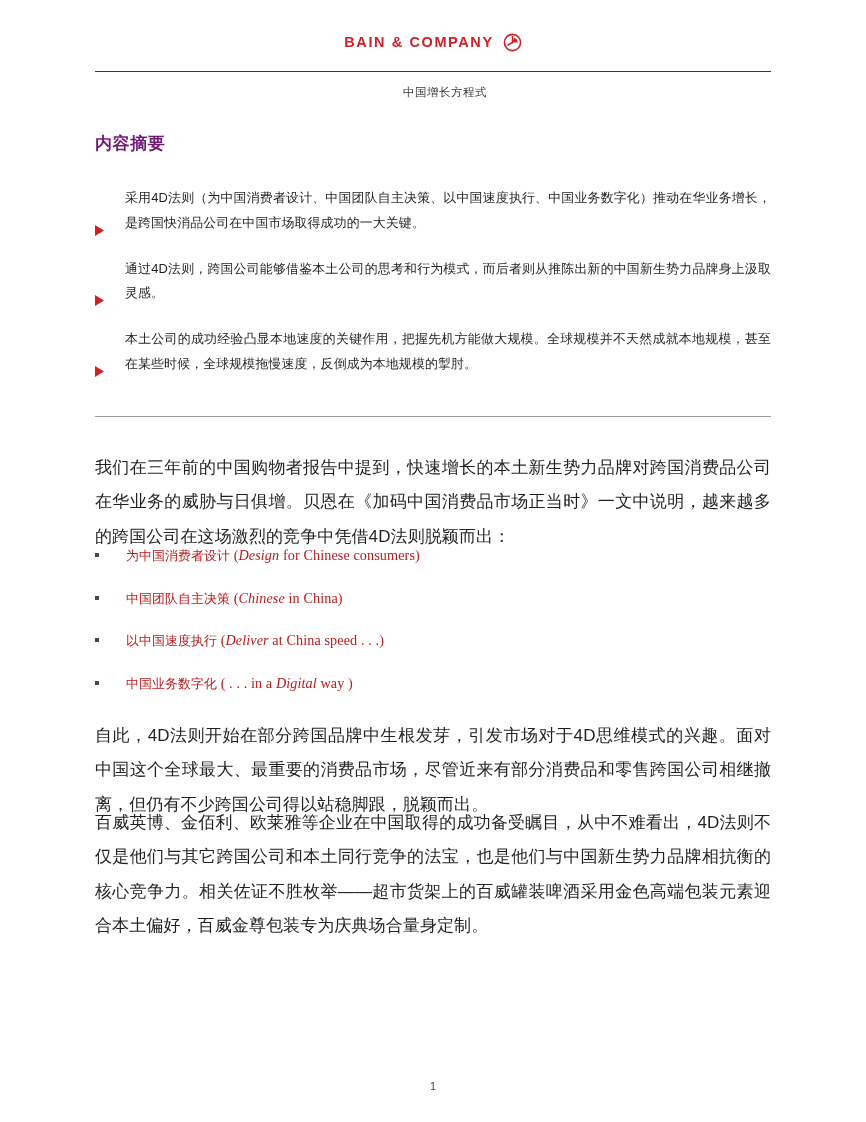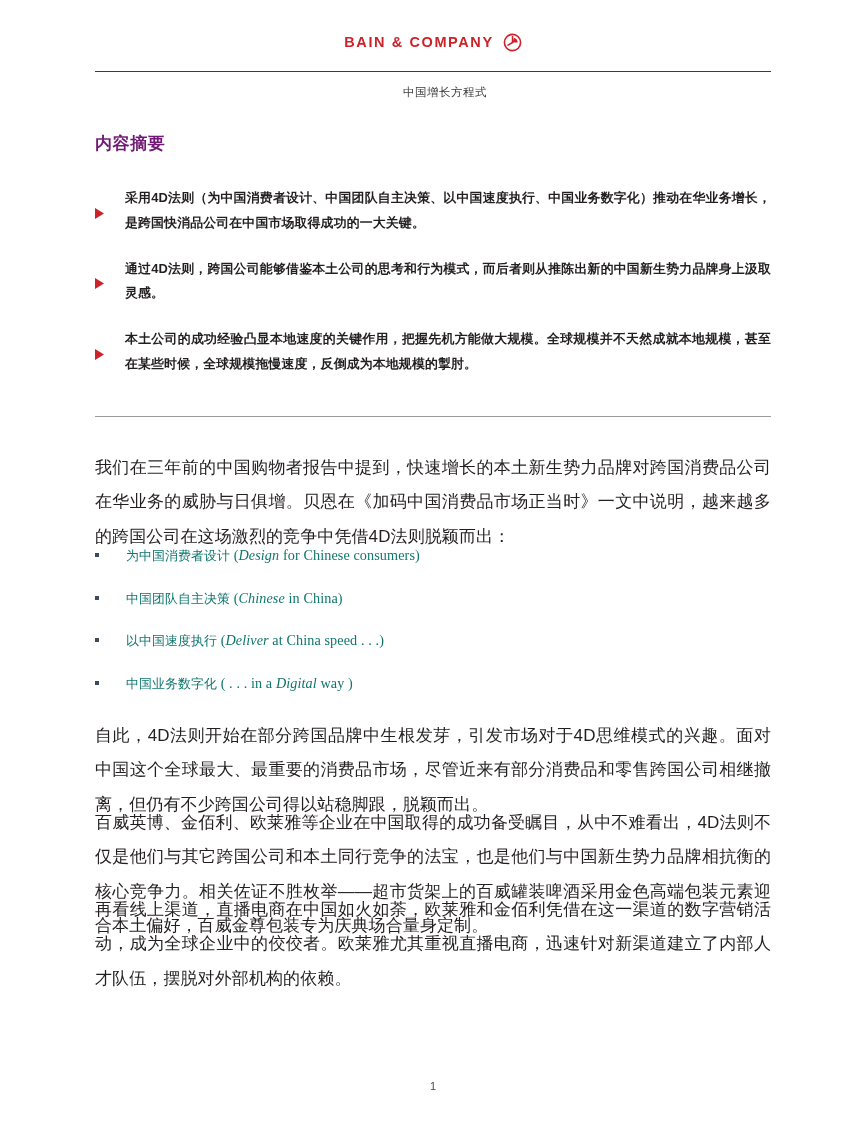--- a/index.html
+++ b/index.html
@@ -96,23 +96,22 @@
 
   
   .highlights {
     position: absolute;
     left: 95px;
     top: 186px;
     width: 676px;
   }
   .hl-item {
     display: flex;
-    align-items: center;
+    align-items: flex-end;
     margin-bottom: 21px;
-    font-weight: bold;
   }
   .hl-marker {
     flex: 0 0 auto;
     width: 9px;
     height: 11px;
     margin-top: 5px;
     margin-right: 21px;
   }
   .hl-text {
     flex: 1 1 auto;
@@ -156,21 +155,21 @@
     width: 4px;
     height: 4px;
     background: #3d4a58;
     margin-top: 8px;
     margin-right: 27px;
   }
   .dl-text {
     flex: 1 1 auto;
     font-size: 12.9px;
     line-height: 1.5;
-    color: #0f766e;
+    color: #b91c1c;
     letter-spacing: 0.1px;
   }
   .dl-en {
     font-family: "Liberation Serif", "DejaVu Serif", serif;
     font-size: 14.2px;
   }
   .dl-en i {
     font-style: italic;
   }
 
@@ -259,17 +258,16 @@
       <span class="dl-marker"></span>
       <div class="dl-text">
         <span>中国业务数字化</span>
         <span class="dl-en"><span>( . . . in a </span><i>Digital</i><span> way )</span></span>
       </div>
     </div>
   </div>
 
   <div class="body-block" id="para-after">自此，4D法则开始在部分跨国品牌中生根发芽，引发市场对于4D思维模式的兴趣。面对中国这个全球最大、最重要的消费品市场，尽管近来有部分消费品和零售跨国公司相继撤离，但仍有不少跨国公司得以站稳脚跟，脱颖而出。</div>
   <div class="body-block" id="para-cases">百威英博、金佰利、欧莱雅等企业在中国取得的成功备受瞩目，从中不难看出，4D法则不仅是他们与其它跨国公司和本土同行竞争的法宝，也是他们与中国新生势力品牌相抗衡的核心竞争力。相关佐证不胜枚举——超市货架上的百威罐装啤酒采用金色高端包装元素迎合本土偏好，百威金尊包装专为庆典场合量身定制。</div>
-  <div class="body-block" id="para-online">再看线上渠道，直播电商在中国如火如荼，欧莱雅和金佰利凭借在这一渠道的数字营销活动，成为全球企业中的佼佼者。欧莱雅尤其重视直播电商，迅速针对新渠道建立了内部人才队伍，摆脱对外部机构的依赖。</div>
 
   <div class="page-number">1</div>
 
 </div>
 
 </body></html>

